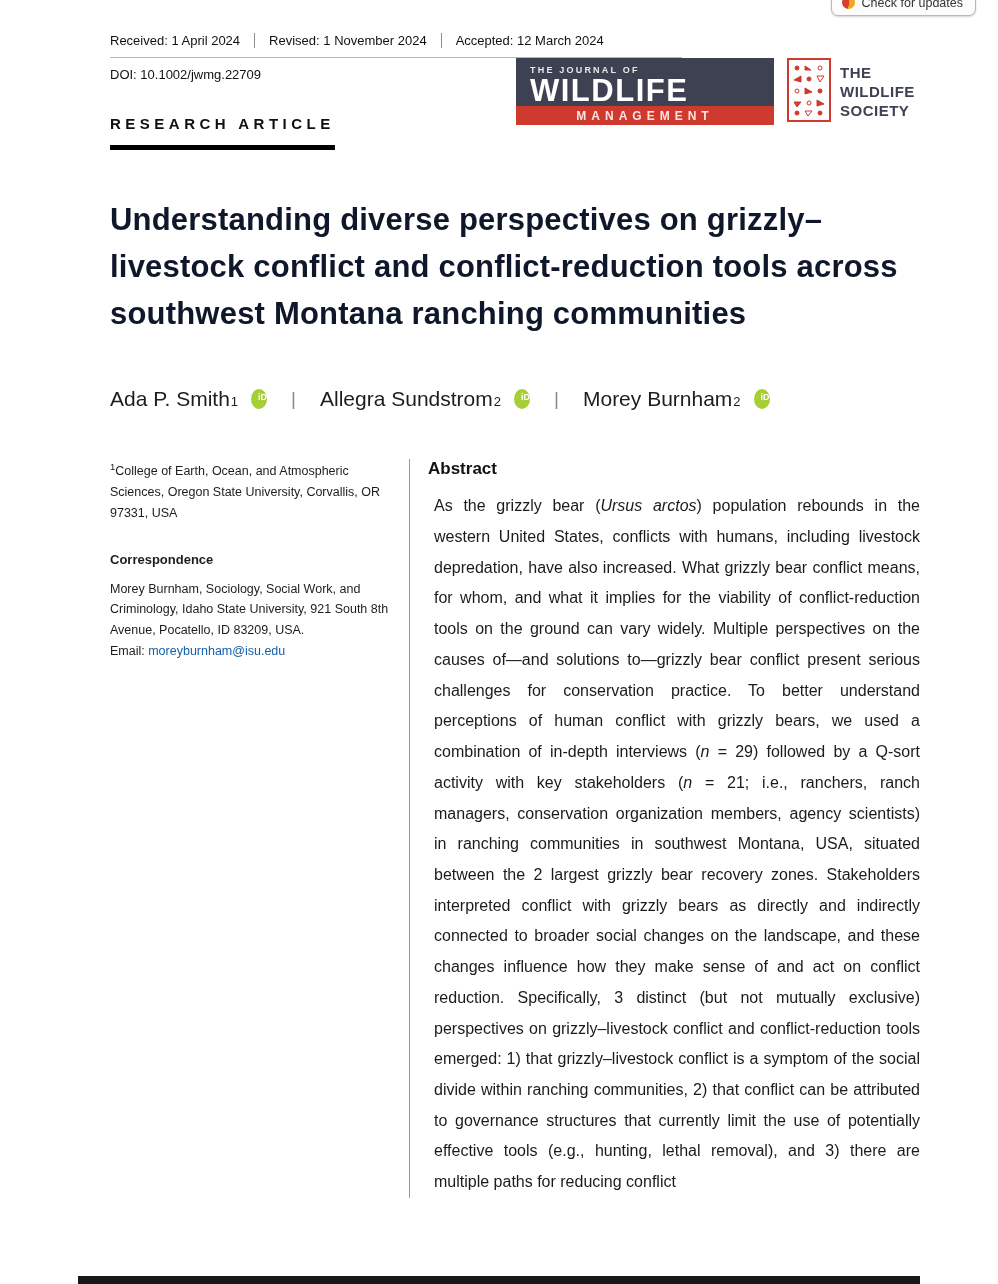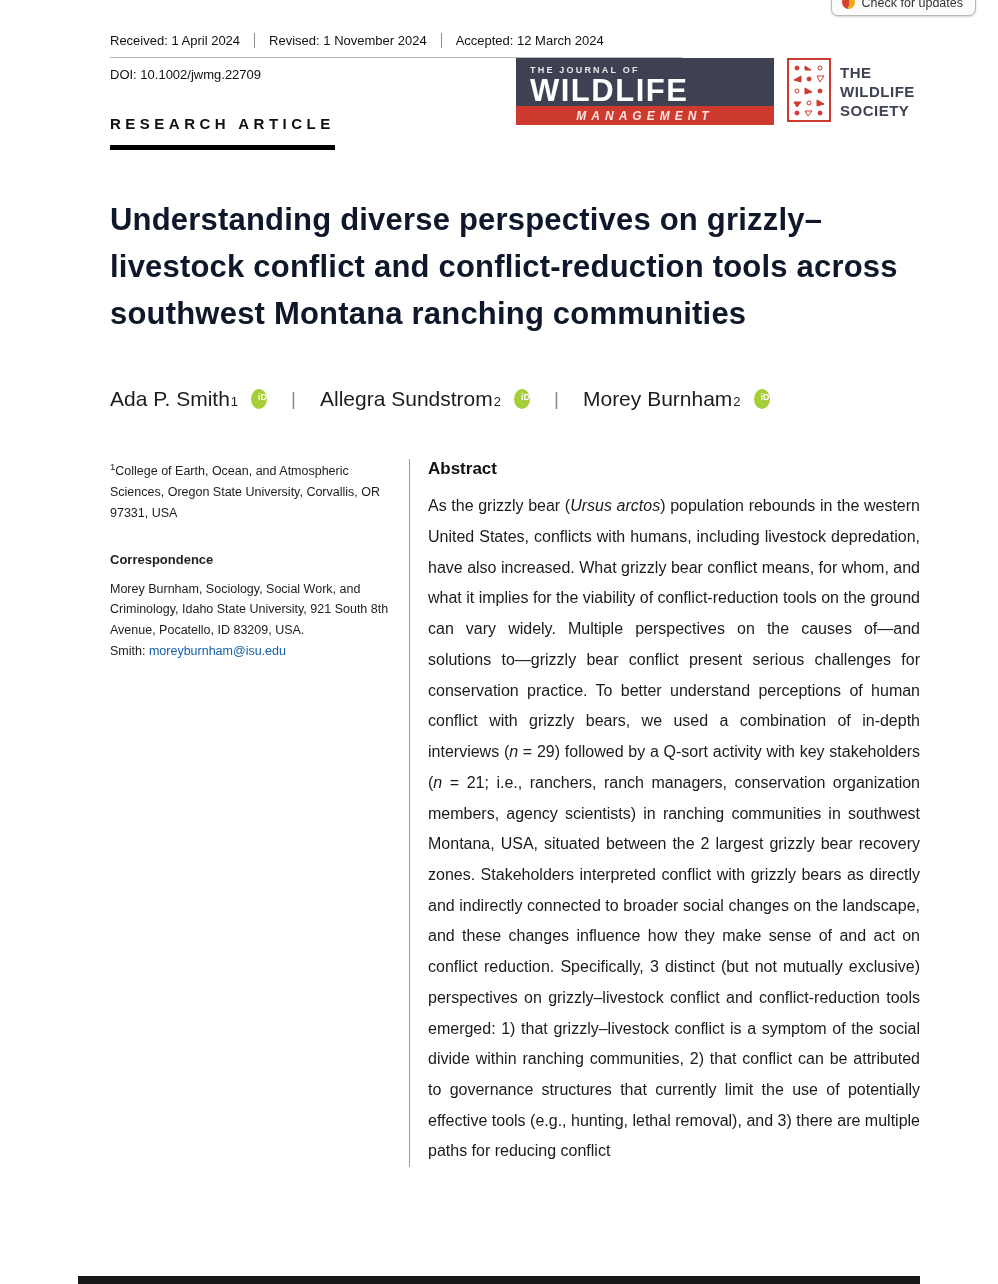--- a/index.html
+++ b/index.html
@@ -35,21 +35,21 @@
   .logos { position:absolute; top:58px; left:516px; display:flex; gap:13px; }
   .jwm-box {
     position:relative; width:258px; height:67px; background:#3d4152; color:#fff;
     padding:7px 0 0 14px; overflow:hidden;
   }
   .jwm-kicker { font-size:9px; letter-spacing:2.2px; font-weight:bold; color:#e8e8ec; }
   .jwm-name { font-size:31px; font-weight:bold; letter-spacing:1.5px; line-height:1.0; margin-top:0px; }
   .jwm-banner {
     position:absolute; left:0; right:0; bottom:0; height:19px; background:#cf3a2e;
     color:#ffe3df; font-size:12px; font-weight:bold; letter-spacing:5px;
-    display:flex; align-items:center; justify-content:center;font-style:italic;
+    display:flex; align-items:center; justify-content:center;
   }
   .tws { display:flex; gap:9px; align-items:flex-start; }
   .tws-picto {
     width:44px; height:64px; background:#fff; border:2px solid #cf3a2e;
     display:flex; align-items:center; justify-content:center;
   }
   .tws-text { font-size:15px; font-weight:bold; color:#3d4152; line-height:1.25; letter-spacing:.5px; padding-top:6px; }
 
   .article-type-wrap { margin-top:33px; }
   .article-type {
@@ -77,21 +77,21 @@
   aside.left-col p.affil { margin-bottom:15px; }
   aside.left-col sup { font-size:9.5px; }
   .corr-heading { font-weight:bold; font-size:13px; margin:26px 0 8px 0; }
   .email-link { color:#1460aa; text-decoration:none; cursor:pointer; }
 
   section.abstract {
     flex:1; margin-left:17px; border-left:1px solid #9a9a9a; padding-left:18px;
     max-width:524px;
   }
   .abstract-heading { font-size:17px; font-weight:bold; margin-bottom:12px; color:#121212; }
-  .abstract-body { font-size:16px; line-height:1.92; text-align:justify; color:#1b1b1b; }
+  .abstract-body { font-size:16px; line-height:1.92; text-align:justify; color:#1b1b1b;margin-left:6px; }
 
   .bottom-cover { position:absolute; left:0; right:0; bottom:0; height:30px; background:#fff; }
   .bottom-bar { position:absolute; left:78px; right:78px; bottom:0; height:8px; background:#181818; }
 </style>
 </head>
 <body>
 
 <div class="page">
 
   <div class="check-updates">
@@ -170,21 +170,21 @@
         <span class="orcid">iD</span>
       </span>
     </div>
 
     <div class="columns">
       <aside class="left-col">
         <p class="affil"><sup>1</sup><span>College of Earth, Ocean, and Atmospheric Sciences, Oregon State University, Corvallis, OR 97331, USA</span></p>
         <div class="corr-heading">Correspondence</div>
         <p>
           <span>Morey Burnham, Sociology, Social Work, and Criminology, Idaho State University, 921 South 8th Avenue, Pocatello, ID 83209, USA.</span><br>
-          <span>Smith: </span><a class="email-link">moreyburnham@isu.edu</a>
+          <span>Email: </span><a class="email-link">moreyburnham@isu.edu</a>
         </p>
       </aside>
 
       <section class="abstract">
         <div class="abstract-heading">Abstract</div>
         <p class="abstract-body"><span>As the grizzly bear (</span><span style="font-style: italic;">Ursus arctos</span><span>) population rebounds in the western United States, conflicts with humans, including livestock depredation, have also increased. What grizzly bear conflict means, for whom, and what it implies for the viability of conflict-reduction tools on the ground can vary widely. Multiple perspectives on the causes of—and solutions to—grizzly bear conflict present serious challenges for conservation practice. To better understand perceptions of human conflict with grizzly bears, we used a combination of in-depth interviews (</span><span style="font-style: italic;">n</span><span> = 29) followed by a Q-sort activity with key stakeholders (</span><span style="font-style: italic;">n</span><span> = 21; i.e., ranchers, ranch managers, conservation organization members, agency scientists) in ranching communities in southwest Montana, USA, situated between the 2 largest grizzly bear recovery zones. Stakeholders interpreted conflict with grizzly bears as directly and indirectly connected to broader social changes on the landscape, and these changes influence how they make sense of and act on conflict reduction. Specifically, 3 distinct (but not mutually exclusive) perspectives on grizzly–livestock conflict and conflict-reduction tools emerged: 1) that grizzly–livestock conflict is a symptom of the social divide within ranching communities, 2) that conflict can be attributed to governance structures that currently limit the use of potentially effective tools (e.g., hunting, lethal removal), and 3) there are multiple paths for reducing conflict</span></p>
       </section>
     </div>
   </div>
 

